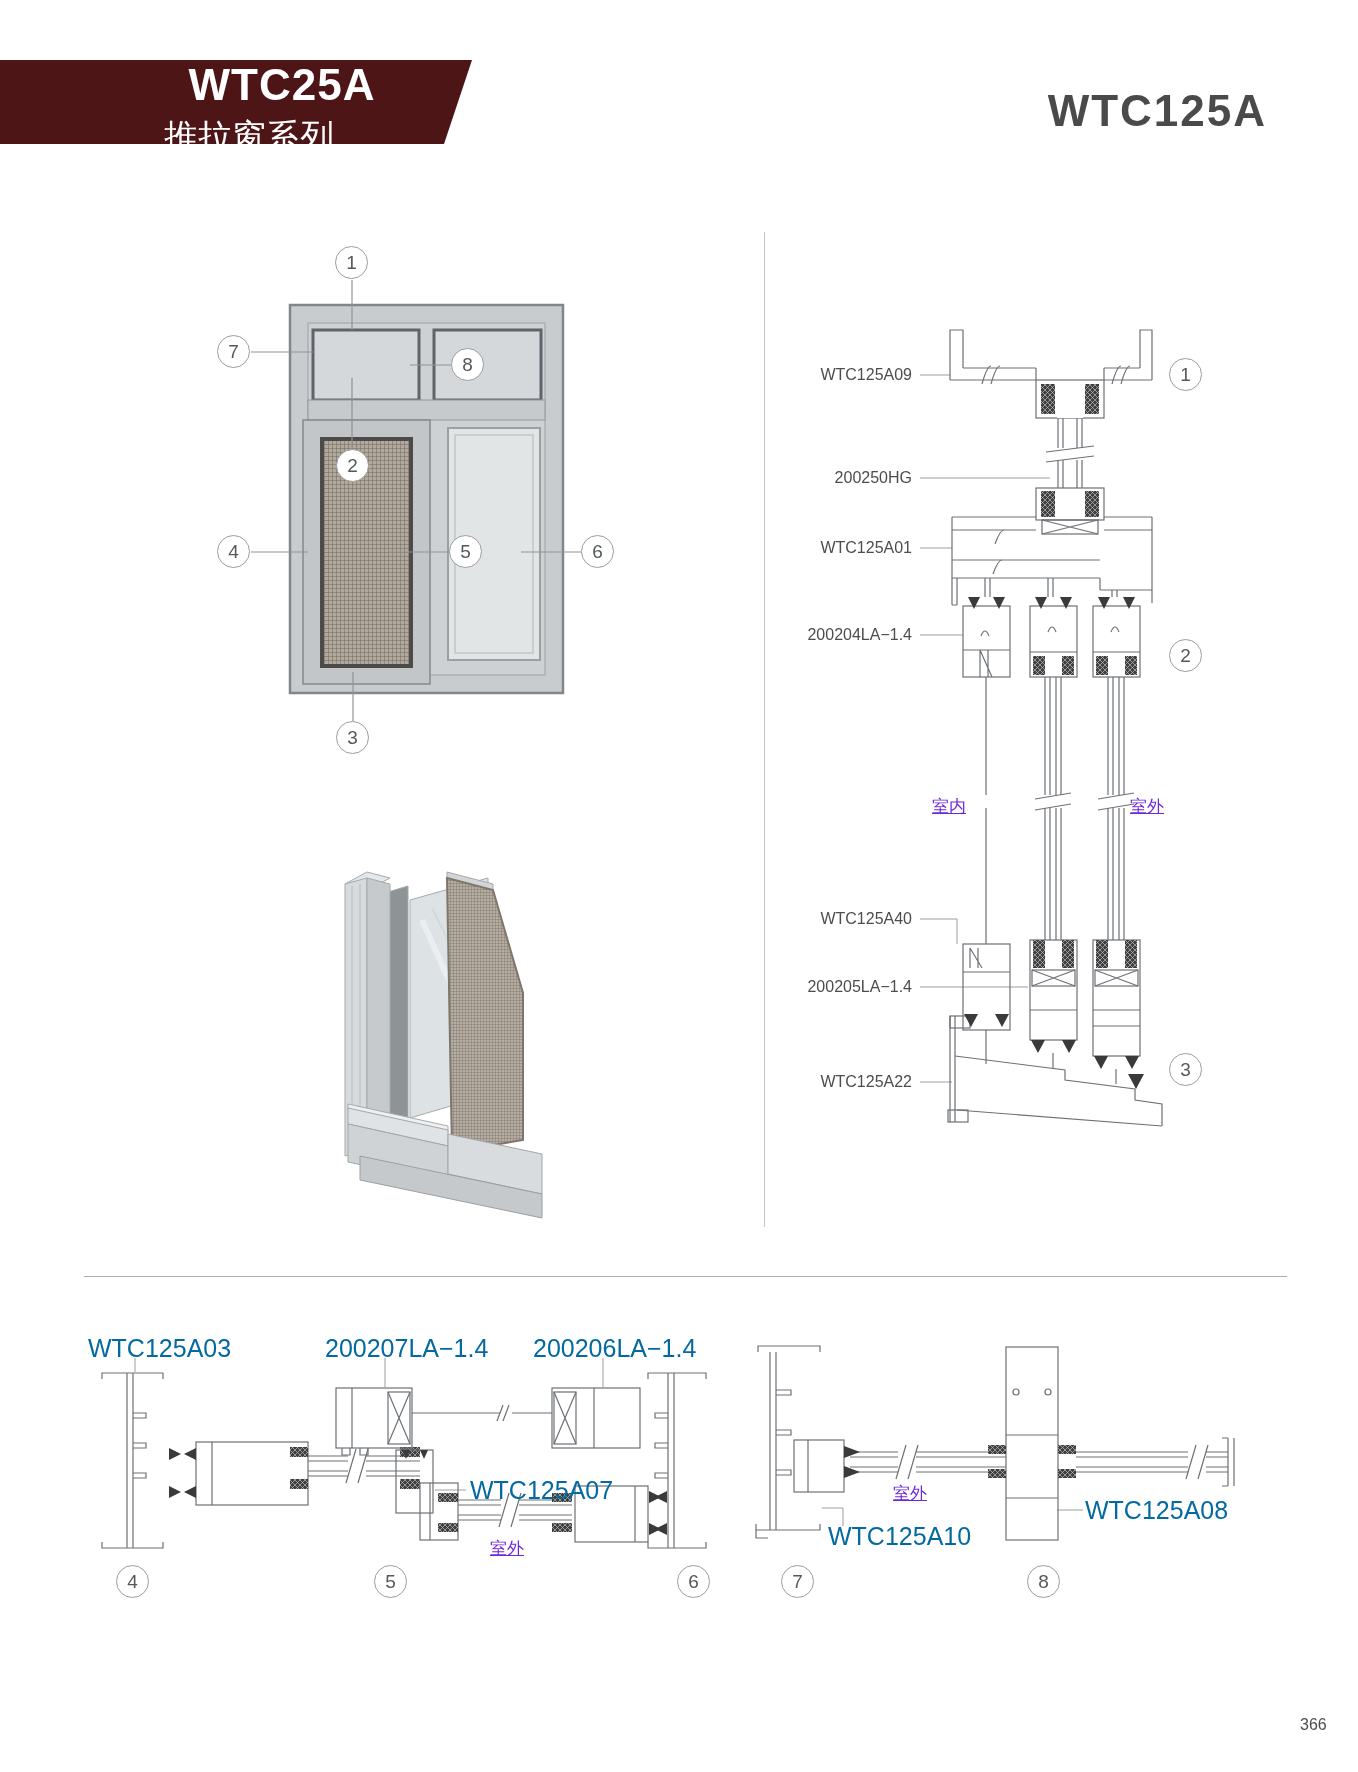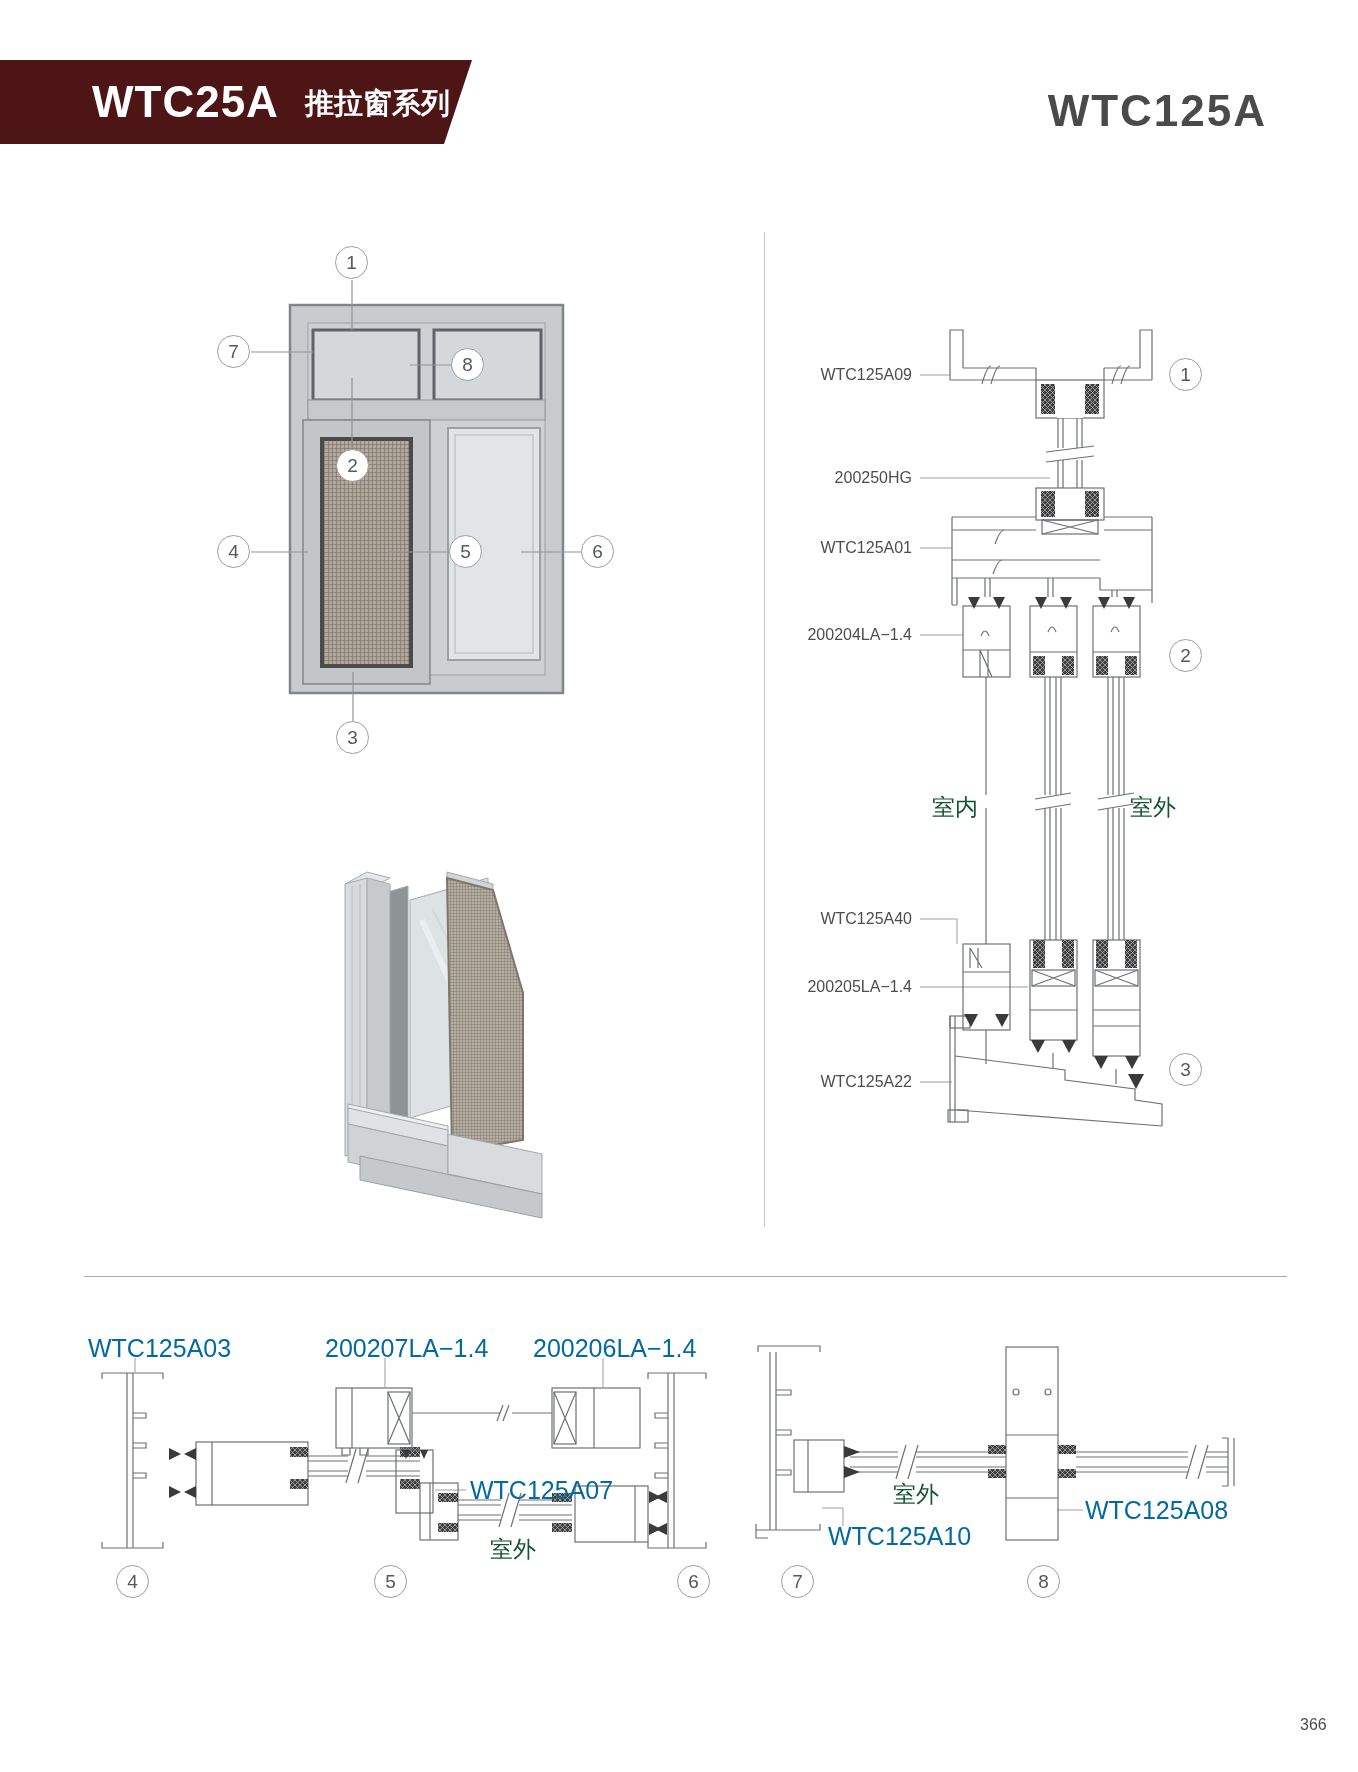--- a/index.html
+++ b/index.html
@@ -1,34 +1,34 @@
 <!DOCTYPE html>
 <html><head>
 <meta charset="utf-8">
 <style>
   html,body{margin:0;padding:0;background:#ffffff;}
   .page{position:relative;width:1358px;height:1772px;background:#ffffff;overflow:hidden;
         font-family:"Liberation Sans","DejaVu Sans",sans-serif;}
   .banner{position:absolute;left:0;top:60px;width:472px;height:84px;background:#4e1517;
           clip-path:polygon(0 0,472px 0,444px 84px,0 84px);
-          display:flex;align-items:center;}
+          display:flex;align-items:center;flex-direction:column;}
   .banner .code{color:#ffffff;font-size:44px;font-weight:bold;margin-left:92px;letter-spacing:1px;}
-  .banner .series{color:#ffffff;font-size:29px;font-weight:bold;margin-left:26px;margin-top:4px;}
+  .banner .series{color:#ffffff;font-size:34px;font-weight:normal;margin-left:26px;margin-top:4px;}
   .page-title{position:absolute;top:86px;right:91px;font-size:44px;font-weight:bold;color:#4a4a4a;letter-spacing:2px;}
   .page-num{position:absolute;left:1300px;top:1716px;font-size:16px;font-weight:normal;color:#4d4d4d;}
   .vline{position:absolute;left:764px;top:232px;width:1px;height:995px;background:#c6c6c6;}
   .hline{position:absolute;left:84px;top:1276px;width:1203px;height:1px;background:#ababab;}
   .dwg{position:absolute;}
   .callout{position:absolute;width:33px;height:33px;border:1.5px solid #9a9ea1;border-radius:50%;
            background:#ffffff;box-sizing:border-box;display:flex;align-items:center;justify-content:center;
            font-size:19px;color:#55595c;}
   .lbl{position:absolute;font-size:25px;color:#0369a1;white-space:nowrap;line-height:22px;}
   .lblr{position:absolute;font-size:16px;color:#4d4d4d;white-space:nowrap;line-height:22px;
         width:182px;left:730px;text-align:right;}
-  .cjk{position:absolute;font-size:23px;color:#14532d;white-space:nowrap;line-height:22px;}
+  .cjk{position:absolute;font-size:17px;color:#6d28d9;white-space:nowrap;line-height:22px;text-decoration:underline;}
   .ctr{text-align:center;}
 </style>
 </head>
 <body>
 
 <div class="page">
 
   <div class="banner">
     <span class="code">WTC25A</span>
     <span class="series">推拉窗系列</span>

